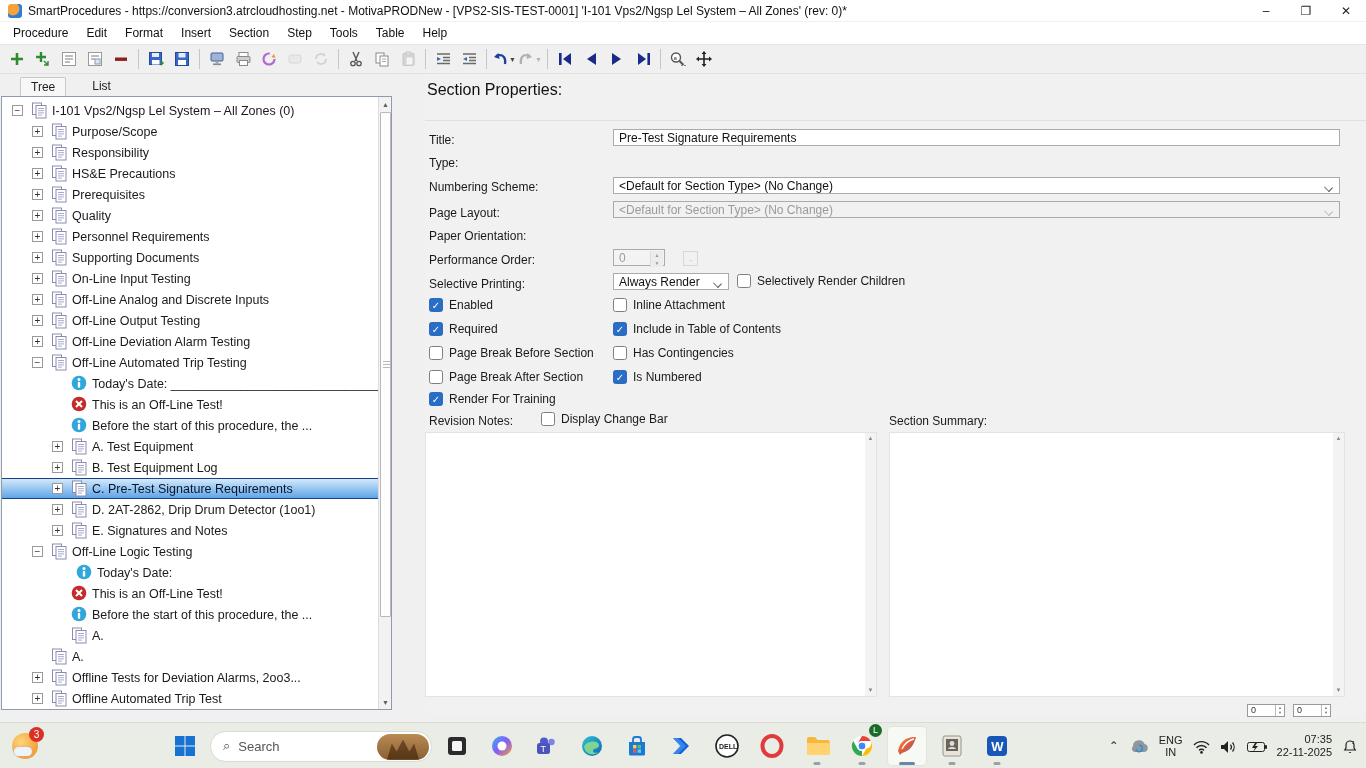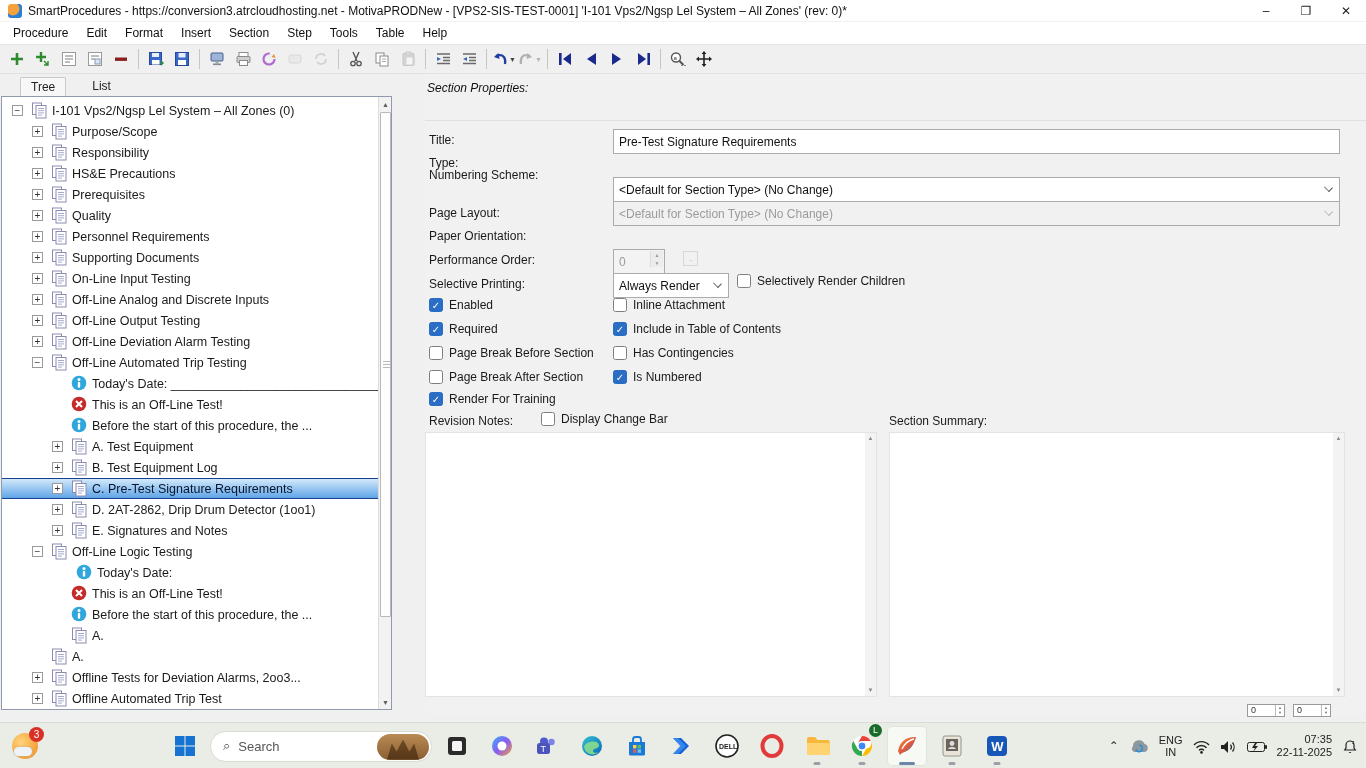--- a/index.html
+++ b/index.html
@@ -54,29 +54,29 @@
     background:#f2f2f2; border-left:1px solid #dcdcdc; }
   .sarrow { position:absolute; left:0; width:13px; height:14px; font-size:7px; color:#606060;
     display:flex; align-items:center; justify-content:center; }
   #tree-thumb { position:absolute; left:1px; top:15px; width:11px; height:505px;
     background:#fdfdfd; border:1px solid #b9b9b9; border-radius:1px; }
   .grip { position:absolute; left:2px; top:50%; width:7px; height:8px; margin-top:-4px;
     background:repeating-linear-gradient(#bbb 0 1px, transparent 1px 3px); }
 
   
   #props { position:absolute; left:425px; top:74px; width:941px; height:641px; background:#f1f1f1; }
-  #props-header { position:absolute; left:2px; top:7px; font-size:12px; color:#111;font-style:italic; }
+  #props-header { position:absolute; left:2px; top:7px; font-size:16px; color:#111; }
   #props-tabs { position:absolute; left:2px; top:26px; display:flex; height:20px; }
   .ptab { font-size:12px; color:#222; padding:3px 11px 4px; }
   .ptab.active { background:#fafafa; border:1px solid #d2d2d2; border-bottom:none;
     border-radius:2px 2px 0 0; }
   #tab-underline { position:absolute; left:0; top:46px; width:941px; height:1px; background:#e0e0e0; }
 
   .flabel { position:absolute; left:4px; font-size:12px; color:#1a1a1a; }
-  .fctl { position:absolute; left:188px; height:25px; background:#fff; border:1px solid #ababab;
+  .fctl { position:absolute; left:188px; height:17px; background:#fff; border:1px solid #ababab;
     font-size:12px; color:#111; display:flex; align-items:center; padding:0 5px; }
   .sel::after { content:""; position:absolute; right:7px; top:6px; width:6px; height:6px;
     border-right:1.4px solid #555; border-bottom:1.4px solid #555; transform:rotate(45deg) scale(1,.8); }
   .sel.disabled { background:#f1f1f1; color:#9b9b9b; }
   .sel.disabled::after { border-color:#b5b5b5; }
   .spin { width:52px; background:#f3f3f3; color:#9b9b9b; }
   .spin .arrows { position:absolute; right:1px; top:1px; width:13px; height:15px; display:flex;
     flex-direction:column; }
   .spin .arrows span { flex:1; font-size:5px; color:#9a9a9a; text-align:center; line-height:8px;
     background:#ececec; border-left:1px solid #dcdcdc; }
@@ -616,21 +616,21 @@
 
 <div id="props">
   <div id="props-header">Section Properties:</div>
   <div id="tab-underline"></div>
 
   <div class="flabel" style="top:59px">Title:</div>
   <div class="fctl" style="top:55px; width:727px">Pre-Test Signature Requirements</div>
 
   <div class="flabel" style="top:82px">Type:</div>
 
-  <div class="flabel" style="top:94px">Numbering Scheme:</div>
+  <div class="flabel" style="top:106px">Numbering Scheme:</div>
   <div class="fctl sel" style="top:103px; width:727px">&lt;Default for Section Type&gt; (No Change)</div>
 
   <div class="flabel" style="top:132px">Page Layout:</div>
   <div class="fctl sel disabled" style="top:127px; width:727px">&lt;Default for Section Type&gt; (No Change)</div>
 
   <div class="flabel" style="top:155px">Paper Orientation:</div>
 
   <div class="flabel" style="top:179px">Performance Order:</div>
   <div class="fctl spin" style="top:175px">
     <span>0</span>

